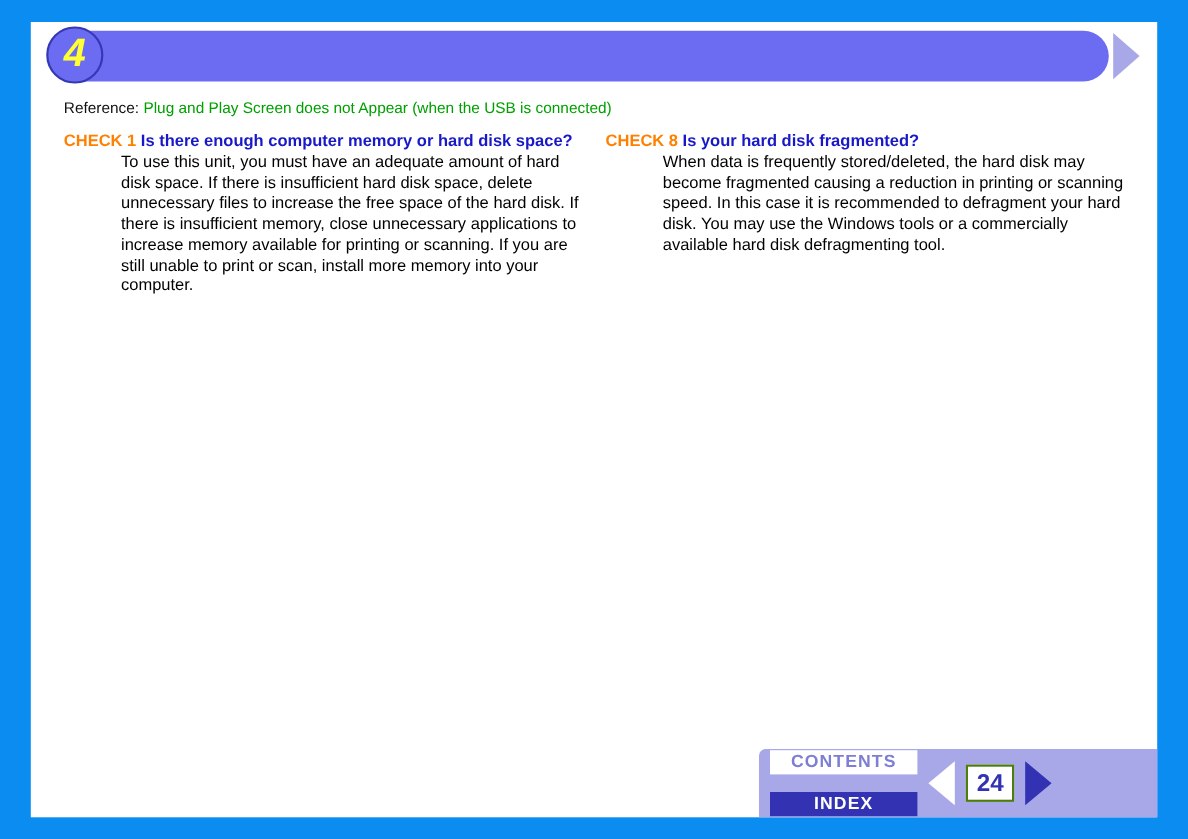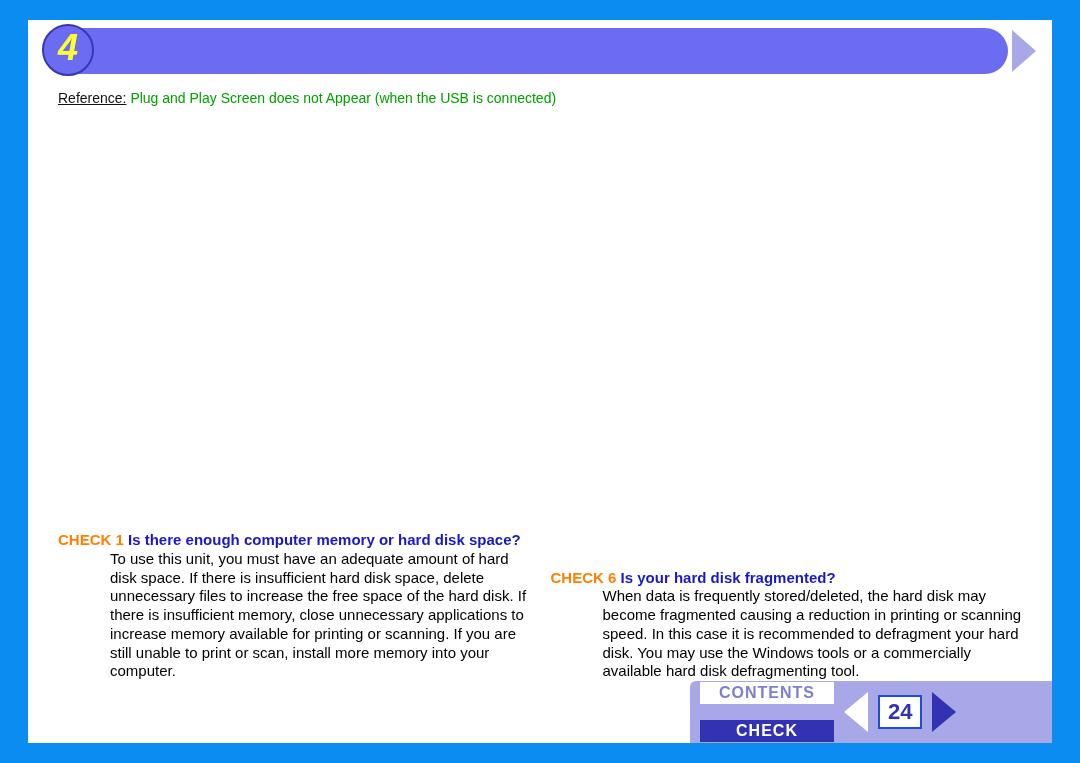--- a/index.html
+++ b/index.html
@@ -74,32 +74,32 @@
     align-items: center;
     color: #ffffff;
     font-weight: bold;
     font-size: 30px;
   }
   
   .refline {
     margin: 14px 30px 8px 30px;
     font-size: 14px;
   }
-  .ref-label { color: #111; text-decoration: underline; }
+  .ref-label { color: #111; }
   .ref-link {
     color: #00a000;
     cursor: pointer;
   }
   
   .content {
     display: flex;
     gap: 21px;
     padding: 6px 30px 0 30px;
     flex: 1;
-    align-items: flex-end;
+    align-items: flex-start;
   }
   .col { width: 50%; font-size: 15px; color: #000; line-height: 1.25; }
   .check-label { color: #ff8000; font-weight: bold; }
   .check-q { color: #1818c8; font-weight: bold; }
   .check-body { display: block; margin-left: 52px; }
   
   .footer {
     height: 62px;
     background: #a8a8e8;
     margin: 0;
@@ -132,21 +132,21 @@
   .nav-arrow {
     width: 0; height: 0;
     border-top: 20px solid transparent;
     border-bottom: 20px solid transparent;
     cursor: pointer;
   }
   .nav-prev { border-right: 24px solid #ffffff; }
   .nav-next { border-left: 24px solid #3232b2; }
   .page-num {
     background: #ffffff;
-    border: 2px solid #1d4ed8;
+    border: 2px solid #4d7c0f;
     color: #3232b2;
     font-weight: bold;
     font-size: 22px;
     padding: 2px 8px;
     min-width: 40px;
     text-align: center;
   }
   .spacer { flex: 1; }
 </style>
 </head>
@@ -168,32 +168,32 @@
     <span class="ref-link">Plug and Play Screen does not Appear (when the USB is connected)</span>
   </div>
 
   <div class="content">
     <div class="col">
       <span class="check-label">CHECK 1</span>
       <span> </span><span class="check-q">Is there enough computer memory or hard disk space?</span>
       <span class="check-body">To use this unit, you must have an adequate amount of hard disk space. If there is insufficient hard disk space, delete unnecessary files to increase the free space of the hard disk. If there is insufficient memory, close unnecessary applications to increase memory available for printing or scanning. If you are still unable to print or scan, install more memory into your computer.</span>
     </div>
     <div class="col">
-      <span class="check-label">CHECK 6</span>
+      <span class="check-label">CHECK 8</span>
       <span> </span><span class="check-q">Is your hard disk fragmented?</span>
       <span class="check-body">When data is frequently stored/deleted, the hard disk may become fragmented causing a reduction in printing or scanning speed. In this case it is recommended to defragment your hard disk. You may use the Windows tools or a commercially available hard disk defragmenting tool.</span>
     </div>
   </div>
 
   <div style="display:flex;">
     <div class="spacer"></div>
     <div class="footer">
       <div class="footer-btns">
         <div class="footer-btn btn-contents">CONTENTS</div>
-        <div class="footer-btn btn-index">CHECK</div>
+        <div class="footer-btn btn-index">INDEX</div>
       </div>
       <div class="nav-arrow nav-prev"></div>
       <div class="page-num">24</div>
       <div class="nav-arrow nav-next"></div>
     </div>
   </div>
 
 </div>
 
 </body></html>

